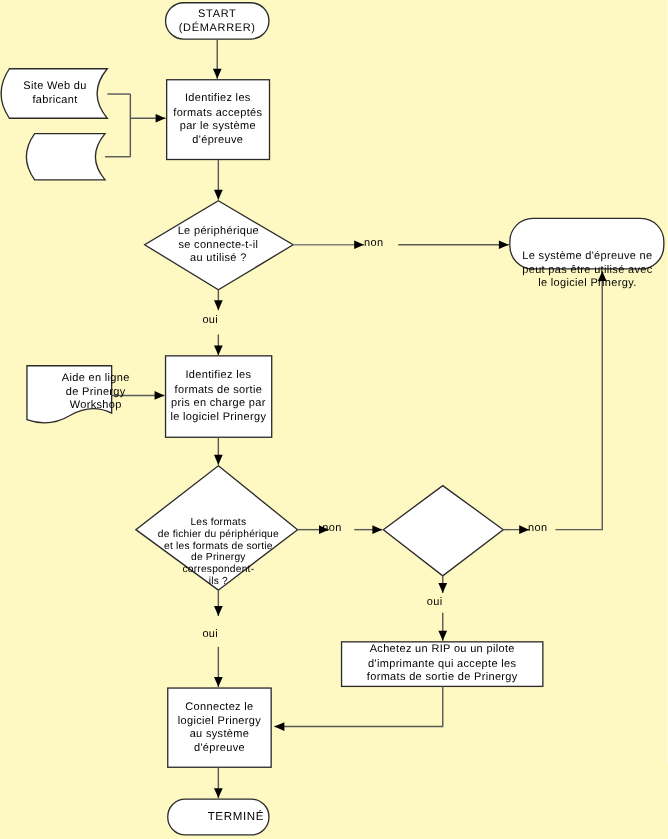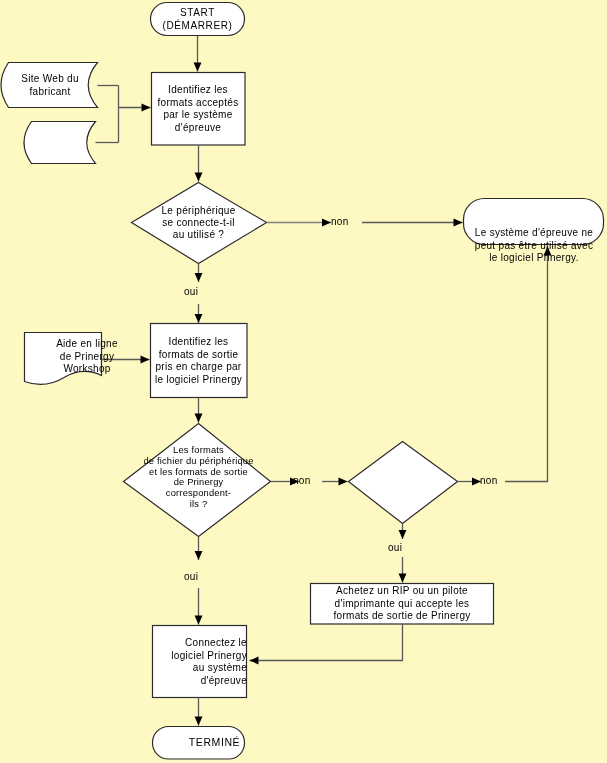--- a/index.html
+++ b/index.html
@@ -107,33 +107,33 @@
 
   <div class="lbl" style="left:24px; top:338px; width:78px;margin-left:24px;">Aide en ligne
 de Prinergy
 Workshop</div>
 
   <div class="lbl" style="left:150px; top:336px; width:97px;">Identifiez les
 formats de sortie
 pris en charge par
 le logiciel Prinergy</div>
 
-  <div class="lbl lbl-sm" style="left:126px; top:445px; width:145px;">Les formats
+  <div class="lbl lbl-sm" style="left:126px; top:469px; width:145px;">Les formats
 de fichier du périphérique
 et les formats de sortie
 de Prinergy
 correspondent-
 ils ?</div>
 
 
   <div class="lbl" style="left:310px; top:585px; width:184px;">Achetez un RIP ou un pilote
 d'imprimante qui accepte les
 formats de sortie de Prinergy</div>
 
-  <div class="lbl" style="left:152px; top:637px; width:95px;text-align:right;">Connectez le
+  <div class="lbl" style="left:152px; top:637px; width:95px;">Connectez le
 logiciel Prinergy
 au système
 d'épreuve</div>
 
   <div class="lbl caps" style="left:152px; top:736px; width:93px; font-size:10.5px;margin-left:16px;">TERMINÉ</div>
 
   <div class="edge-lbl" style="left:331px; top:216px; width:28px;">non</div>
   <div class="edge-lbl" style="left:184px; top:286px; width:29px;">oui</div>
   <div class="edge-lbl" style="left:293px; top:475px; width:28px;">non</div>
   <div class="edge-lbl" style="left:184px; top:571px; width:29px;">oui</div>

